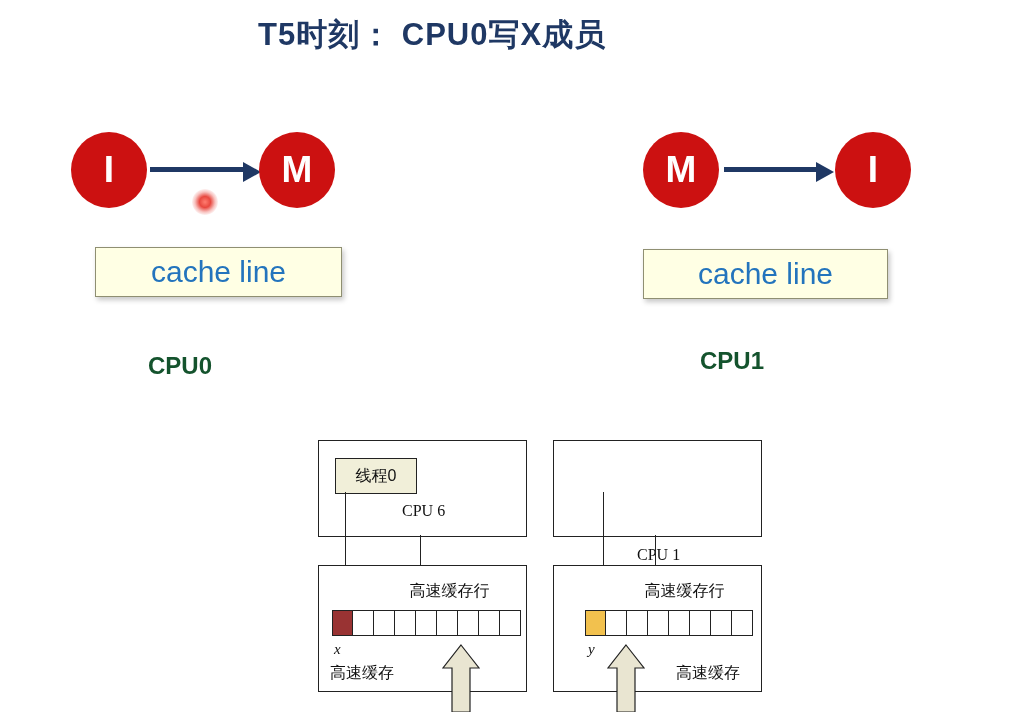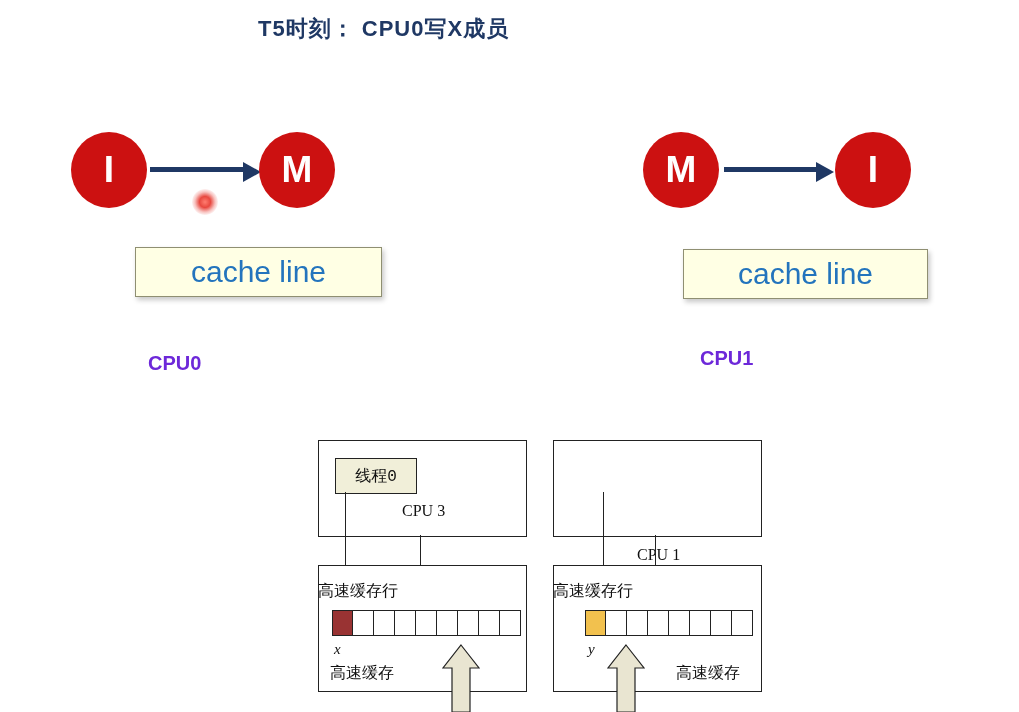--- a/index.html
+++ b/index.html
@@ -8,21 +8,21 @@
     width:1019px;height:712px;
     background:#ffffff;
     overflow:hidden;
     font-family:"Liberation Sans","DejaVu Sans",sans-serif;
   }
   .abs{position:absolute;}
 
   
   .title{
     left:258px;top:14px;
-    font-size:22px;font-weight:bold;
+    font-size:31px;font-weight:bold;
     color:#1f3864;
     letter-spacing:1px;
     white-space:pre;
   }
 
   
   .state-circle{
     width:76px;height:76px;border-radius:50%;
     background:#cc1111;
     color:#ffffff;
@@ -40,37 +40,37 @@
     width:26px;height:26px;border-radius:50%;
     background:radial-gradient(circle,#ff7d70 0%,rgba(228,40,30,0.85) 30%,rgba(228,40,30,0.28) 55%,rgba(228,40,30,0) 75%);
   }
 
   
   .cacheline-box{
     background:#ffffe4;
     border:1px solid #8f8f72;
     box-shadow:2px 3px 5px rgba(0,0,0,0.22);
     display:flex;align-items:center;justify-content:center;
-    font-size:30px;color:#2374bd;margin-left:40px;
+    font-size:30px;color:#2374bd;
   }
   .cpu-label{
-    font-size:20px;font-weight:bold;color:#6d28d9;
+    font-size:24px;font-weight:bold;color:#14532d;
   }
 
   
   .box{
     border:1px solid #222;
     background:#ffffff;
   }
   .thread-box{
     border:1px solid #222;
     background:#f1efd9;
     display:flex;align-items:center;justify-content:center;
     font-size:16px;
-    font-family:Liberation Mono, monospace;
+    font-family:Liberation Sans, sans-serif;
     color:#111;
   }
   .serif-label{
     font-family:"Liberation Serif","DejaVu Serif",serif;
     font-size:16px;color:#111;
   }
   .var-label{
     font-family:"Liberation Serif","DejaVu Serif",serif;
     font-style:italic;font-size:15px;color:#111;
   }
@@ -83,21 +83,21 @@
   }
   .cells{display:flex;}
   .cell{
     width:21px;height:26px;
     background:#fff;
     border:1px solid #222;
     box-sizing:border-box;
   }
   .cell + .cell{border-left:none;}
   .uparrow{z-index:3;}
-  .centered-row-label{text-align:left;}
+  .centered-row-label{text-align:center;padding-left:28px;}
 </style>
 </head>
 <body>
 
 <div id="stage">
 
   <div class="abs title">T5时刻： CPU0写X成员</div>
 
   <div class="abs state-circle" style="left:71px;top:132px;">
     <span>I</span>
@@ -125,21 +125,21 @@
     <span>cache line</span>
   </div>
 
   <div class="abs cpu-label" style="left:148px;top:352px;">CPU0</div>
   <div class="abs cpu-label" style="left:700px;top:347px;">CPU1</div>
 
   <div class="abs box" style="left:318px;top:440px;width:207px;height:95px;"></div>
   <div class="abs thread-box" style="left:335px;top:458px;width:80px;height:34px;">
     <span>线程0</span>
   </div>
-  <div class="abs serif-label" style="left:402px;top:502px;">CPU 3</div>
+  <div class="abs serif-label" style="left:402px;top:502px;">CPU 6</div>
 
   <div class="abs vline" style="left:420px;top:535px;height:30px;"></div>
   <div class="abs vline" style="left:345px;top:492px;height:112px;"></div>
   <div class="abs arrowhead-down" style="left:341px;top:603px;"></div>
 
   <div class="abs box" style="left:318px;top:565px;width:207px;height:125px;"></div>
   <div class="abs serif-label centered-row-label" style="left:318px;top:581px;width:207px;">高速缓存行</div>
   <div class="abs cells" style="left:332px;top:610px;">
       <div class="cell" style="background: rgb(153, 51, 51);"></div>
       <div class="cell"></div>

